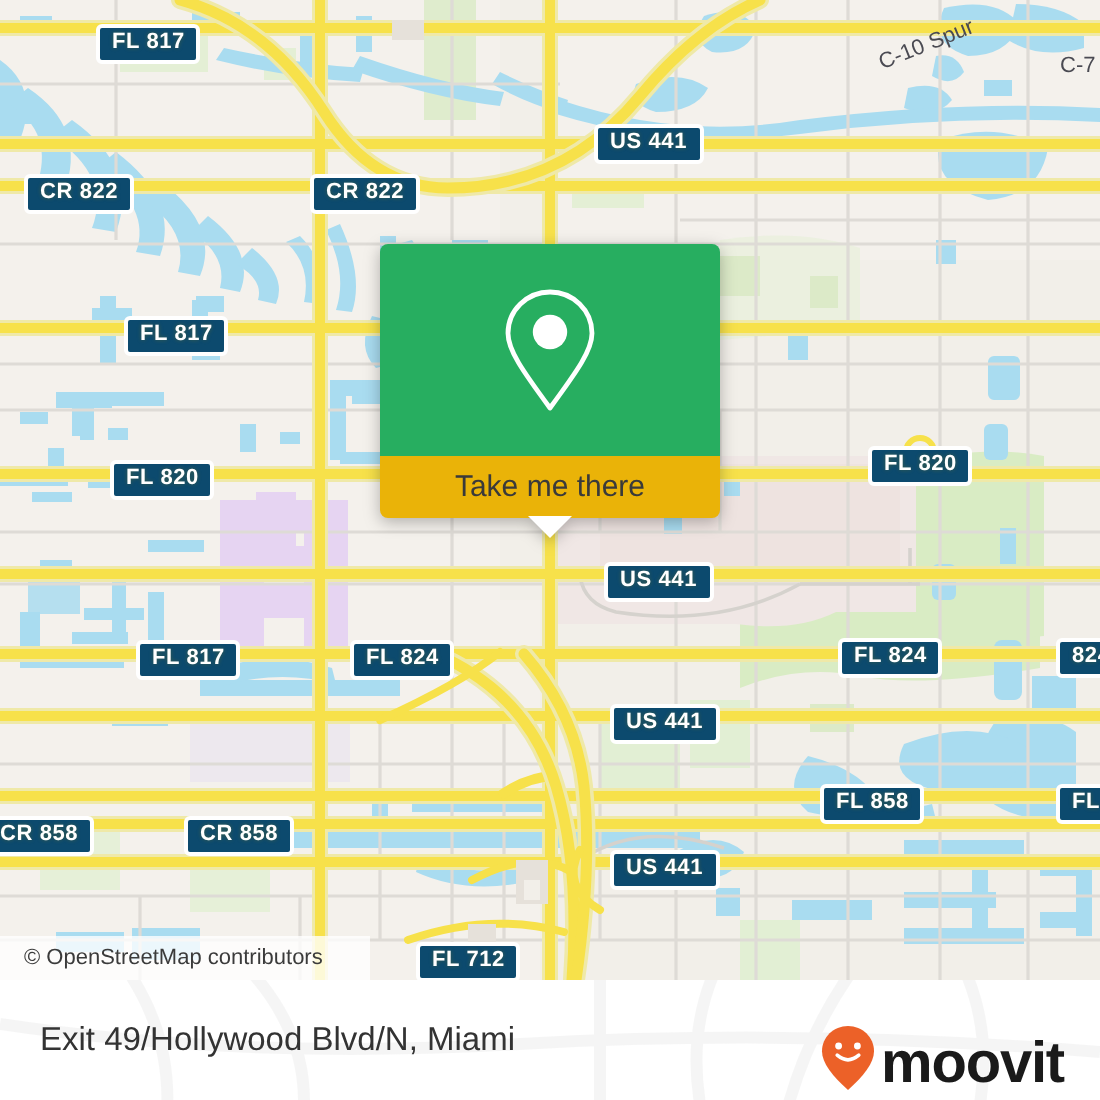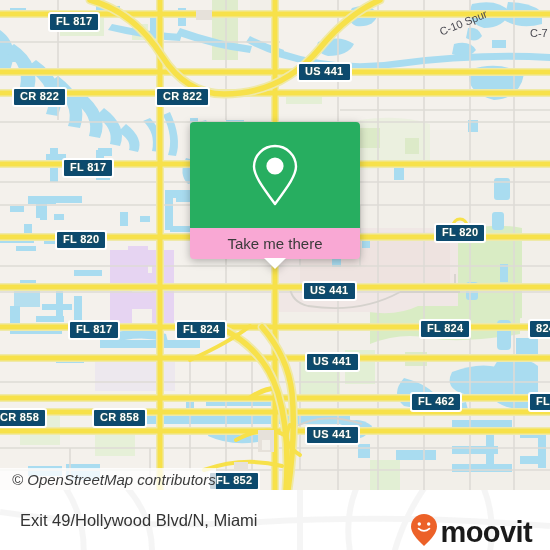--- a/index.html
+++ b/index.html
@@ -51,21 +51,21 @@
     filter:drop-shadow(0 2px 4px rgba(0,0,0,.28));
   }
   .popup-top{
     background:#27ae60;
     height:106px;
     border-radius:4px 4px 0 0;
     display:flex;align-items:center;justify-content:center;
   }
   .popup-top svg{display:block;}
   .popup-bottom{
-    background:#f9a8d4;
+    background:#eab308;
     height:31px;
     border-radius:0 0 4px 4px;
     display:flex;align-items:center;justify-content:center;
     position:relative;
     text-align:center;
   }
   .popup-label{
     color:#3a3a3a;
     font-size:15px;
     line-height:16px;
@@ -77,27 +77,26 @@
     border-left:11px solid transparent;
     border-right:11px solid transparent;
     border-top:11px solid #ffffff;
   }
 
   
   .attrib{
     position:absolute;left:0;bottom:0;
     height:22px;
     display:flex;align-items:center;
-    padding:0 0 0 12px;
+    padding:0 24px 0 12px;
     background:rgba(255,255,255,.78);
     color:#3b3b3b;
-    font-size:15px;
+    font-size:11px;
     z-index:15;
     white-space:nowrap;
-    font-style:italic;
   }
 
   
   .footer{
     position:absolute;left:0;top:490px;width:550px;height:60px;
     background:#ffffff;
     display:flex;align-items:center;justify-content:space-between;
     padding:0 18px 0 20px;
     box-sizing:border-box;
     overflow:hidden;
@@ -398,26 +397,26 @@
     <div class="shield" style="left:155px;top:87px">CR 822</div>
     <div class="shield" style="left:62px;top:158px">FL 817</div>
     <div class="shield" style="left:55px;top:230px">FL 820</div>
     <div class="shield" style="left:434px;top:223px">FL 820</div>
     <div class="shield" style="left:302px;top:281px">US 441</div>
     <div class="shield" style="left:68px;top:320px">FL 817</div>
     <div class="shield" style="left:175px;top:320px">FL 824</div>
     <div class="shield" style="left:419px;top:319px">FL 824</div>
     <div class="shield" style="left:528px;top:319px">824</div>
     <div class="shield" style="left:305px;top:352px">US 441</div>
-    <div class="shield" style="left:410px;top:392px">FL 462</div>
+    <div class="shield" style="left:410px;top:392px">FL 858</div>
     <div class="shield" style="left:528px;top:392px">FL 8</div>
     <div class="shield" style="left:-8px;top:408px">CR 858</div>
     <div class="shield" style="left:92px;top:408px">CR 858</div>
     <div class="shield" style="left:305px;top:425px">US 441</div>
-    <div class="shield" style="left:208px;top:471px">FL 852</div>
+    <div class="shield" style="left:208px;top:471px">FL 712</div>
 
     <div class="waterlabel rot" style="left:440px;top:26px">C-10 Spur</div>
     <div class="waterlabel" style="left:530px;top:27px">C-7</div>
 
     <div class="popup">
       <div class="popup-top">
         <span>
           <svg width="54" height="68" viewBox="0 0 54 68" fill="none" xmlns="http://www.w3.org/2000/svg">
             <path d="M27 5 C15.5 5 6 14.2 6 25.6 C6 34 13 44 27 63 C41 44 48 34 48 25.6 C48 14.2 38.5 5 27 5 Z" stroke="#ffffff" stroke-width="2.4" fill="none" stroke-linejoin="round"></path>
             <circle cx="27" cy="25" r="8.6" fill="#ffffff"></circle>

